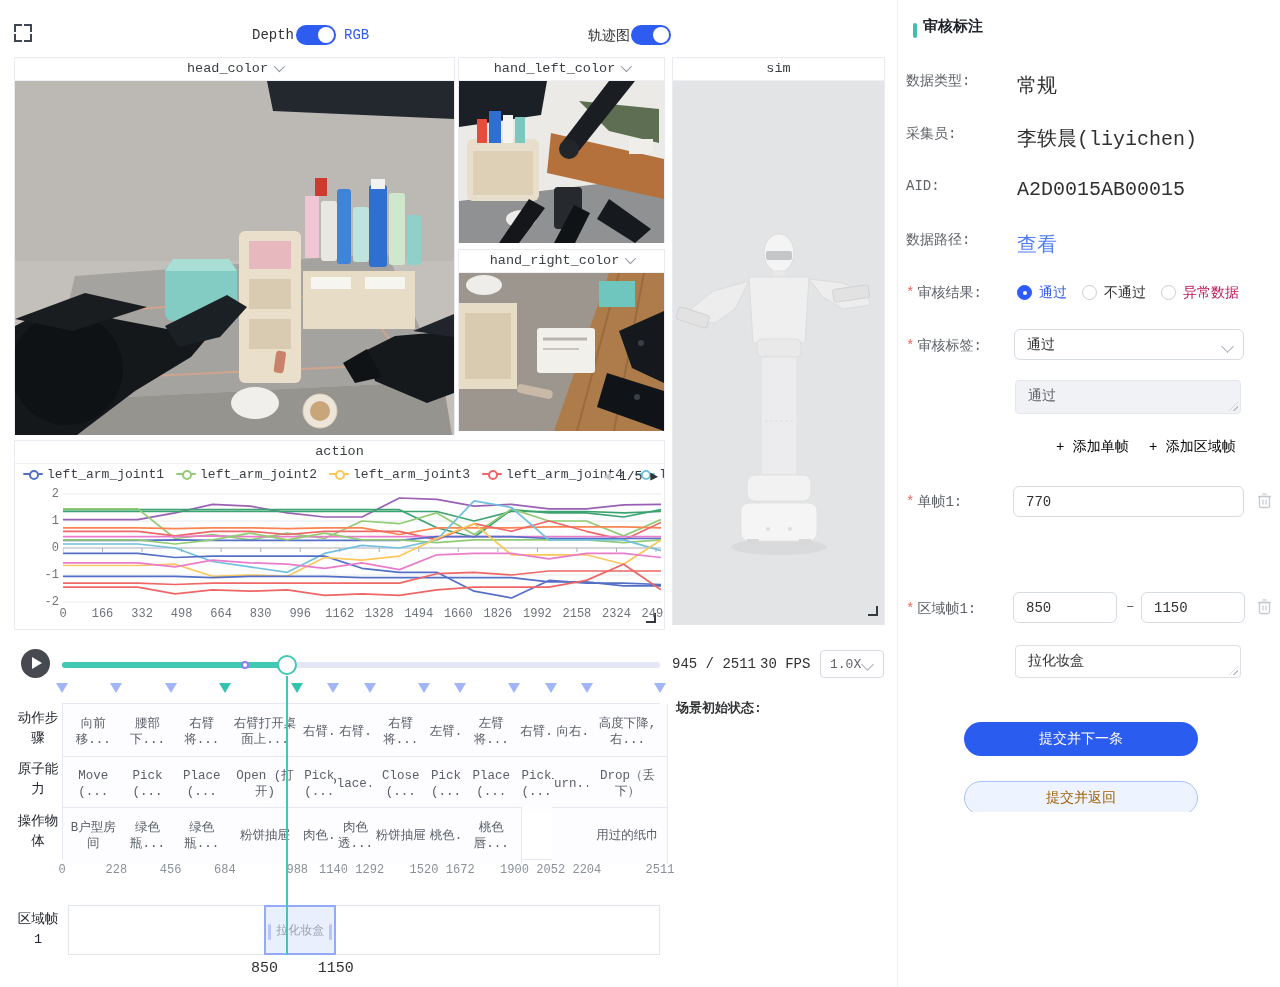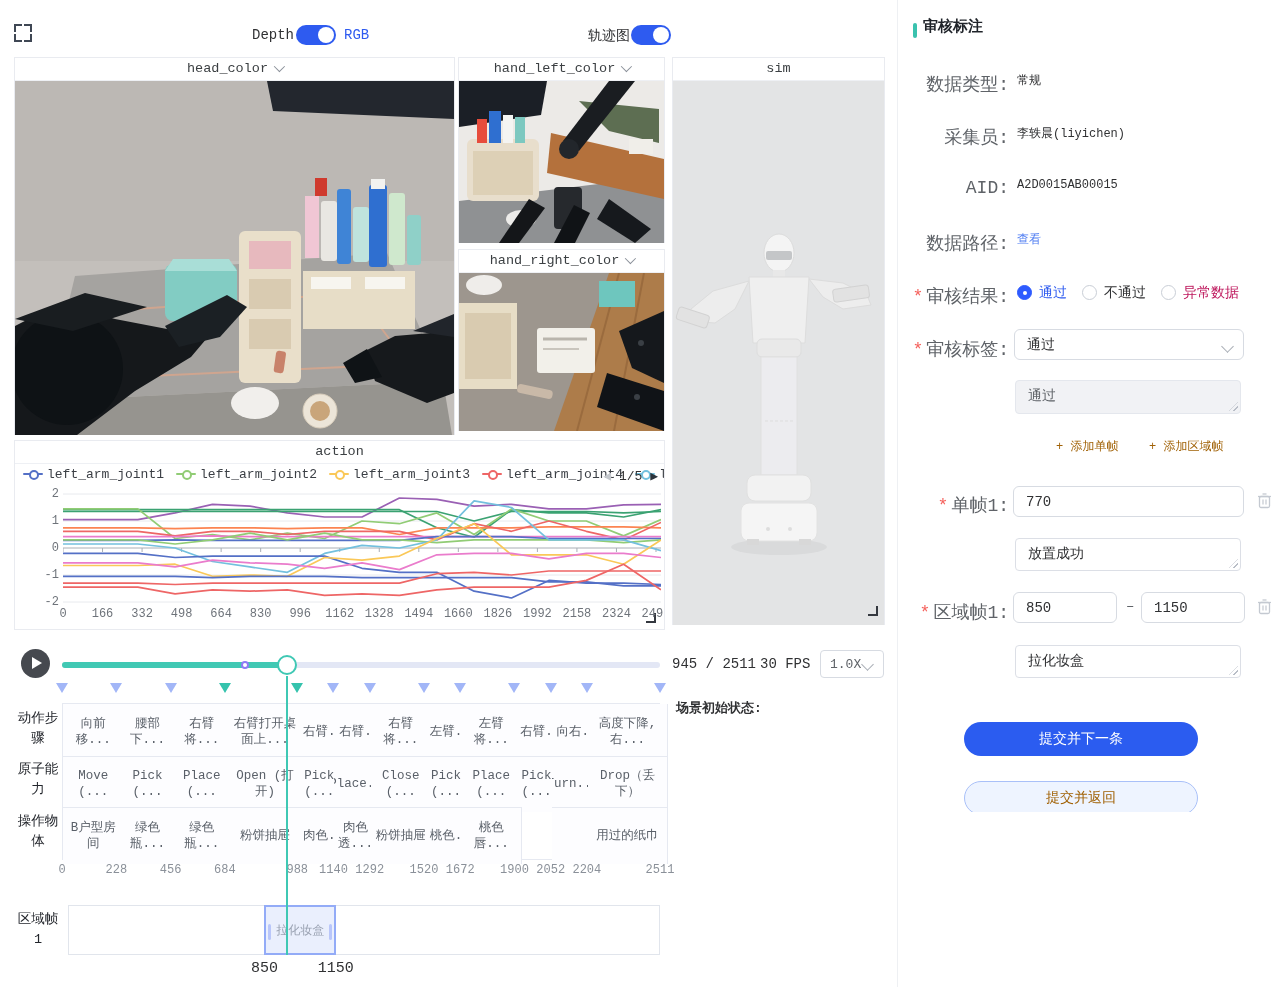--- a/index.html
+++ b/index.html
@@ -26,37 +26,37 @@
   #play-btn{position:absolute;left:21px;top:649px;width:29px;height:29px;border-radius:50%;background:#46494f;cursor:pointer}
   #play-btn::after{content:"";position:absolute;left:11px;top:8px;border-left:10px solid #fff;border-top:6.5px solid transparent;border-bottom:6.5px solid transparent}
   .tri{position:absolute;width:0;height:0;border-left:6px solid transparent;border-right:6px solid transparent;cursor:pointer}
   .cell{position:absolute;display:flex;align-items:center;justify-content:center;text-align:center;
         font-size:12.5px;color:#5a6069;line-height:16px;border-right:1px solid #e6e9f1;padding:2px 3px;overflow:hidden;cursor:pointer;background:#fdfdff}
   .rowlabel{position:absolute;left:16px;width:44px;display:flex;align-items:center;justify-content:center;text-align:center;
         font-size:13.5px;color:#23262c;line-height:20px;word-break:break-all}
   .axisnum{position:absolute;width:44px;text-align:center;font-size:12px;color:#8a9099}
   
   #review{position:absolute;left:897px;top:0;width:383px;height:987px;background:#fff;border-left:1px solid #eef0f3}
-  .r-label{position:absolute;left:8px;width:103px;text-align:right;font-size:18px;color:#5f6368;white-space:nowrap}
-  .r-value{position:absolute;left:119px;font-size:12px;color:#303133}
+  .r-label{position:absolute;left:8px;width:103px;text-align:left;font-size:14px;color:#5f6368;white-space:nowrap}
+  .r-value{position:absolute;left:119px;font-size:20px;color:#303133}
   .req{color:#f5615c;margin-right:3px}
   .radio{position:absolute;width:15px;height:15px;border-radius:50%;box-sizing:border-box;cursor:pointer}
   .radio.on{background:#2e5bff;border:1px solid #2e5bff}
   .radio.on::after{content:"";position:absolute;left:4.5px;top:4.5px;width:4px;height:4px;border-radius:50%;background:#fff}
   .radio.off{background:#fff;border:1px solid #c9ced6}
   .r-radio-label{position:absolute;font-size:14px;cursor:pointer}
   .inputbox{position:absolute;border:1px solid #d7dbe2;border-radius:6px;background:#fff;font-size:14px;color:#303133;
             display:flex;align-items:center;padding:0 12px;box-sizing:border-box;cursor:text}
   .notearea{position:absolute;border:1px solid #dcdfe6;border-radius:4px;background:#fff;font-size:14px;color:#303133;
             padding:6px 12px;box-sizing:border-box;cursor:text}
   .notearea.gray{background:#f1f2f5;border-color:#e4e7ed;color:#5f6368}
   .resize-grip{position:absolute;right:2px;bottom:2px;width:9px;height:9px;
      background:repeating-linear-gradient(135deg,transparent 0 2.2px,#b9bec7 2.2px 3.4px);
      clip-path:polygon(100% 0,100% 100%,0 100%)}
-  .addlink{position:absolute;font-size:12px;color:#a16207;cursor:pointer;white-space:nowrap}
+  .addlink{position:absolute;font-size:14px;color:#000000;cursor:pointer;white-space:nowrap}
   .trash{position:absolute;width:15px;height:17px;cursor:pointer}
   .sel-caret{position:absolute;right:11px;top:12px;width:8px;height:8px;border-right:1.5px solid #a8adb5;border-bottom:1.5px solid #a8adb5;transform:rotate(45deg)}
   .btn-primary{position:absolute;left:66px;width:234px;height:34px;border-radius:17px;background:#2b5cf0;color:#fff;
                font-size:14px;display:flex;align-items:center;justify-content:center;cursor:pointer}
   .btn-secondary{width:234px;height:34px;border-radius:17px;background:#eef4ff;border:1px solid #a9c0f8;color:#a16207;
                font-size:14px;display:flex;align-items:center;justify-content:center;cursor:pointer;box-sizing:border-box}
   #fullscreen-btn{position:absolute;left:14px;top:24px;width:18px;height:18px;cursor:pointer}
   #fullscreen-btn span{position:absolute;width:6px;height:6px;border:2px solid #3f4754}
   #speed-select{position:absolute;left:820px;top:650px;width:64px;height:28px;border:1px solid #d7dbe2;border-radius:4px;
                 font-size:13px;color:#5f6368;display:flex;align-items:center;padding-left:9px;cursor:pointer;box-sizing:border-box}
@@ -437,21 +437,20 @@
     <div class="inputbox" style="left:115px;top:486px;width:231px;height:31px">
         <span>770</span>
       </div>
     <svg class="trash" style="left:359px;top:492px" viewBox="0 0 15 17">
       <rect x="2.5" y="4.5" width="10" height="11" rx="1.5" fill="none" stroke="#c4c9d1" stroke-width="1.3"></rect>
       <line x1="1" y1="4.5" x2="14" y2="4.5" stroke="#c4c9d1" stroke-width="1.3"></line>
       <line x1="5.5" y1="2" x2="9.5" y2="2" stroke="#c4c9d1" stroke-width="1.3"></line>
       <line x1="6" y1="7.5" x2="6" y2="12.5" stroke="#c4c9d1" stroke-width="1.2"></line>
       <line x1="9" y1="7.5" x2="9" y2="12.5" stroke="#c4c9d1" stroke-width="1.2"></line>
     </svg>
-    <div class="notearea" style="left:117px;top:538px;width:226px;height:33px"><span>放置成功</span><div class="resize-grip"></div></div>
 
     <div class="r-label" style="top:600px"><span class="req">*</span><span>区域帧1:</span></div>
     <div class="inputbox" style="left:115px;top:592px;width:104px;height:31px">
         <span>850</span>
       </div>
     <div class="abs" style="left:228px;top:598px;font-size:14px;color:#5f6368">–</div>
     <div class="inputbox" style="left:243px;top:592px;width:104px;height:31px">
         <span>1150</span>
       </div>
     <svg class="trash" style="left:359px;top:598px" viewBox="0 0 15 17">

